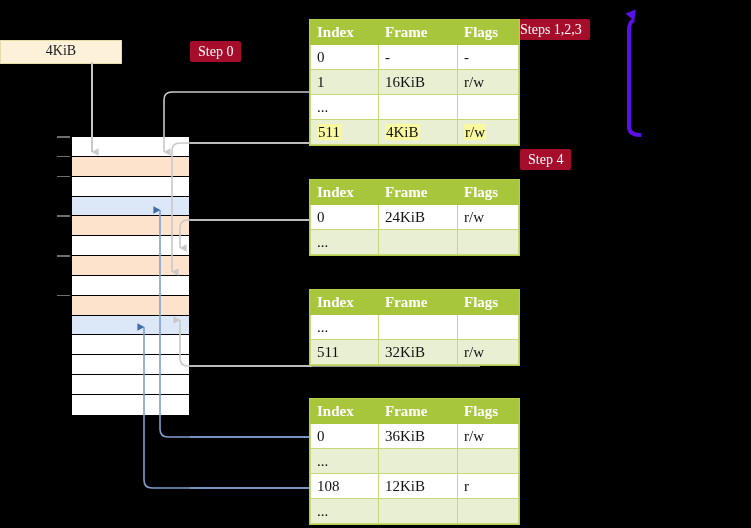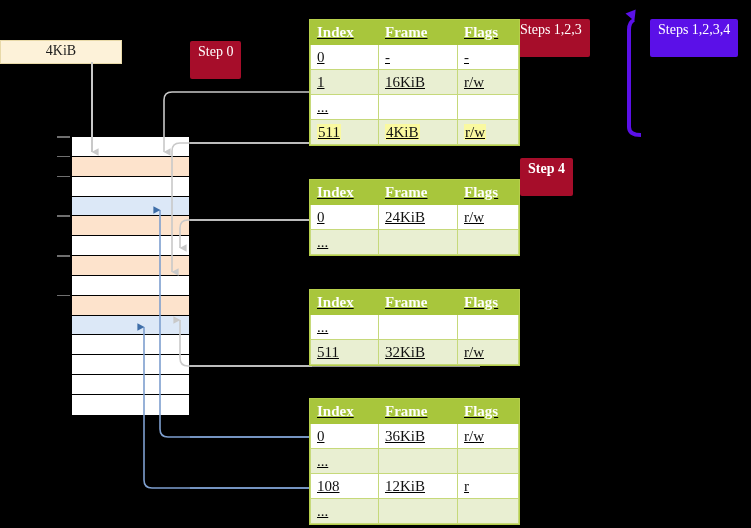--- a/index.html
+++ b/index.html
@@ -1,38 +1,38 @@
 <!DOCTYPE html>
 <html><head>
 <meta charset="utf-8">
 <style>
   html,body{margin:0;padding:0;background:#000;}
   body{width:751px;height:528px;position:relative;overflow:hidden;
        font-family:"Liberation Serif", serif;}
   .stage{position:absolute;left:0;top:0;width:751px;height:528px;}
 
   
-  .badge{position:absolute;font-size:14px;line-height:1;padding:4px 8px 20px 8px;
+  .badge{position:absolute;font-size:14px;line-height:1;padding:4px 8px 3px 8px;
          color:#fff;white-space:nowrap;border-radius:2px;}
   .badge.crimson{background:#a60d2a;}
   .badge.purple{background:#5b10e8;}
 
   
   .kib-box{position:absolute;background:#fdf2d9;border:1px solid #e8d9a8;
            color:#1a1a1a;font-size:14px;text-align:center;line-height:20px;}
 
   
   .memgrid{position:absolute;border:1.5px solid #000;background:#fff;box-sizing:border-box;}
   .memrow{box-sizing:border-box;border-bottom:1.5px solid #000;width:100%;}
   .memrow:last-child{border-bottom:none;}
   .tick{position:absolute;height:1.5px;background:#6f6f6f;width:13px;}
 
   
   table.pt{position:absolute;border-collapse:collapse;background:#fff;
-           box-shadow:0 0 0 1px #b6cf4b;text-decoration:underline;}
+           box-shadow:0 0 0 1px #b6cf4b;}
   table.pt th{background:#a8c63c;color:#fff;font-weight:bold;font-size:15px;
               text-align:left;padding:3px 6px;border:1px solid #a8c63c;
               white-space:nowrap;}
   table.pt td{font-size:15px;color:#111;padding:3px 6px;border:1px solid #c6d97a;
               height:18px;white-space:nowrap;}
   table.pt tr.odd td{background:#fff;}
   table.pt tr.even td{background:#e9efd2;}
   table.pt td .hl{background:#faf9a0;padding:0 1px;}
   .c-index{width:55px;}
   .c-frame{width:66px;}
@@ -51,25 +51,22 @@
   </div>
 
   <div class="badge crimson" style="left:190px;top:41px;text-align:center;">
     <span>Step 0</span>
   </div>
 
   <div class="badge crimson" style="left:512px;top:19px;">
     <span>Steps 1,2,3</span>
   </div>
 
-  <div class="badge purple" style="left:650px;top:19px;">
-    <span>Steps 1,2,3,4</span>
-  </div>
-
-  <div class="badge crimson" style="left:520px;top:158px;font-weight:bold;">
+
+  <div class="badge crimson" style="left:520px;top:149px;">
     <span>Step 4</span>
   </div>
 
   <div class="memgrid" id="memgrid" style="left:71px;top:136px;width:119px;height:278px;">
       <div class="memrow" style="height: 19.8571px; background: rgb(255, 255, 255);"></div>
       <div class="memrow" style="height: 19.8571px; background: rgb(253, 227, 204);"></div>
       <div class="memrow" style="height: 19.8571px; background: rgb(255, 255, 255);"></div>
       <div class="memrow" style="height: 19.8571px; background: rgb(220, 232, 247);"></div>
       <div class="memrow" style="height: 19.8571px; background: rgb(253, 227, 204);"></div>
       <div class="memrow" style="height: 19.8571px; background: rgb(255, 255, 255);"></div>

